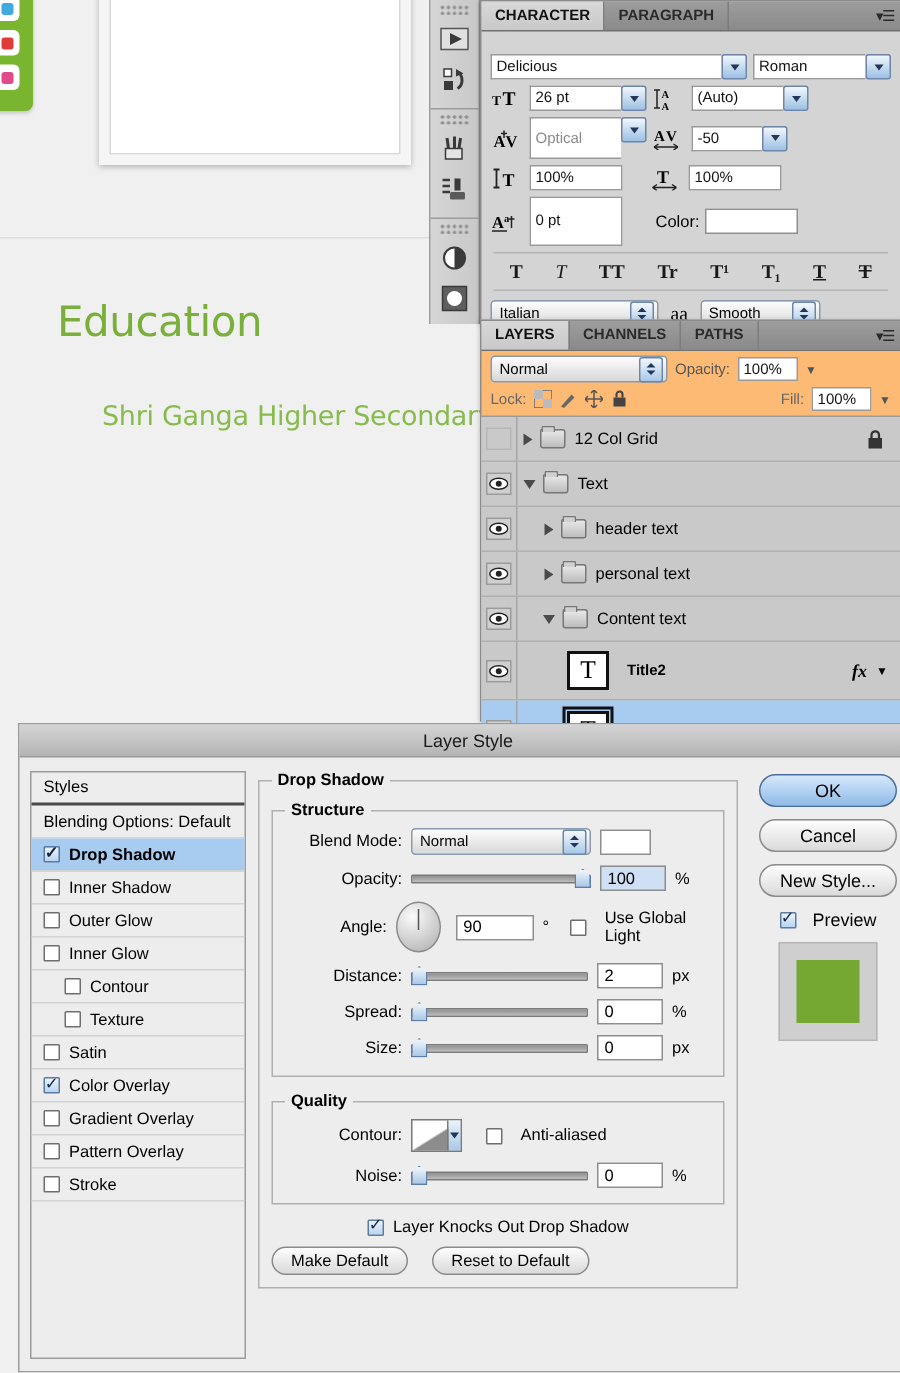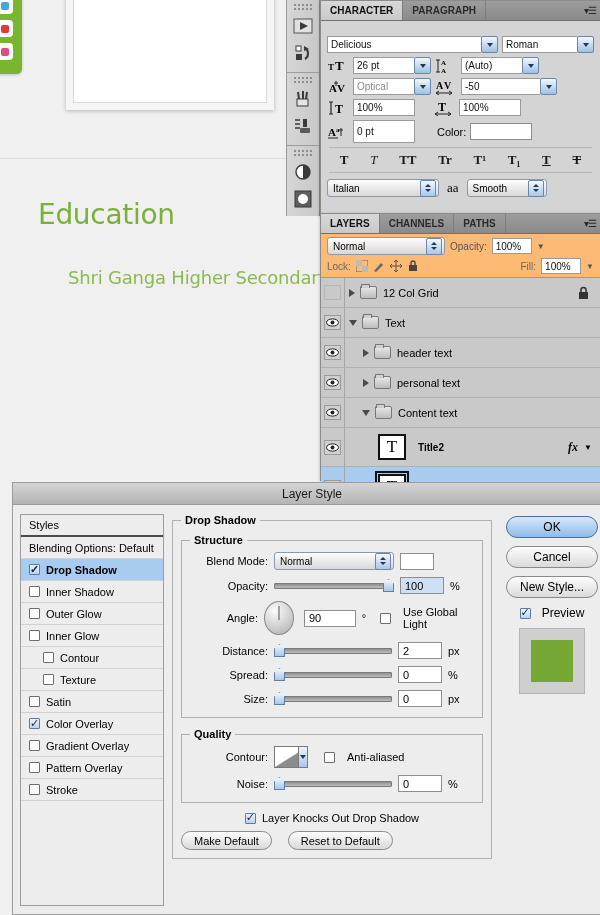--- a/index.html
+++ b/index.html
@@ -314,31 +314,31 @@
 
     <div class="crow">
       <div class="cicon">
         <svg width="20" height="15" viewBox="0 0 20 15">
             <text x="1" y="13" font-family="Liberation Serif,serif" font-size="11" font-weight="bold">A</text>
             <text x="9" y="13" font-family="Liberation Serif,serif" font-size="11" font-weight="bold">V</text>
             <path d="M8 2v5M6 4h4" stroke="#222" stroke-width="1"></path>
           </svg>
       </div>
       <div class="combo" style="width:78px">
-        <div class="field selgrey" style="flex:1;height:17px">Optical</div>
+        <div class="field selgrey" style="flex:1;height:28px">Optical</div>
         <div class="arrowbtn"></div>
       </div>
       <div class="cicon">
         <svg width="22" height="16" viewBox="0 0 22 16">
             <text x="1" y="10" font-family="Liberation Serif,serif" font-size="10" font-weight="bold">A</text>
             <text x="9" y="10" font-family="Liberation Serif,serif" font-size="10" font-weight="bold">V</text>
             <path d="M1 14h16M1 14l3-2M1 14l3 2M17 14l-3-2M17 14l-3 2" stroke="#222" stroke-width="1" fill="none"></path>
           </svg>
       </div>
-      <div class="combo" style="width:96px">
+      <div class="combo" style="width:64px">
         <div class="field" style="flex:1;height:17px">-50</div>
         <div class="arrowbtn"></div>
       </div>
     </div>
 
     <div class="crow">
       <div class="cicon">
         <svg width="20" height="16" viewBox="0 0 20 16">
             <path d="M3 2v12M1 2h4M1 14h4" stroke="#222" stroke-width="1.2" fill="none"></path>
             <text x="7" y="13" font-family="Liberation Serif,serif" font-size="12" font-weight="bold">T</text>
@@ -355,21 +355,21 @@
     </div>
 
     <div class="crow">
       <div class="cicon">
         <svg width="20" height="16" viewBox="0 0 20 16">
             <text x="0" y="12" font-family="Liberation Serif,serif" font-size="11" font-weight="bold">A</text>
             <text x="8" y="8" font-family="Liberation Serif,serif" font-size="7" font-weight="bold">a</text>
             <path d="M0 14h10M13 4v8M11 6h4" stroke="#222" stroke-width="1"></path>
           </svg>
       </div>
-      <div class="field" style="width:62px;height:23px">0 pt</div>
+      <div class="field" style="width:62px;height:33px">0 pt</div>
       <div style="margin-left:18px;font-size:11px">Color:</div>
       <div class="swatch-white" style="width:62px"></div>
     </div>
 
     <div class="tt-row">
       <span>T</span>
       <span style="font-style:italic;font-weight:normal">T</span>
       <span>TT</span>
       <span>Tr</span>
       <span>T¹</span>

